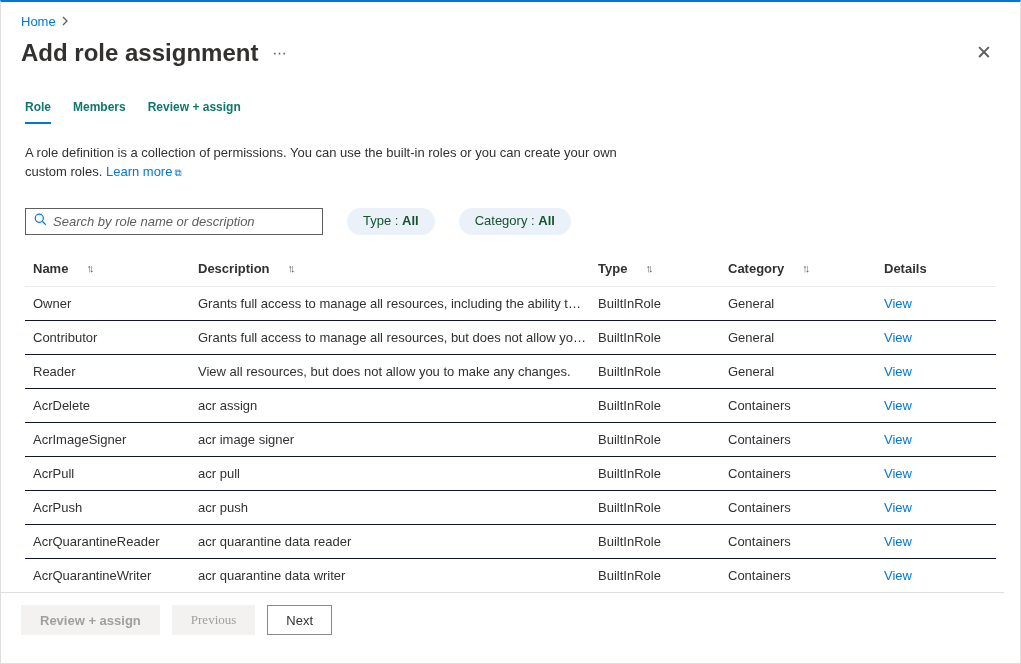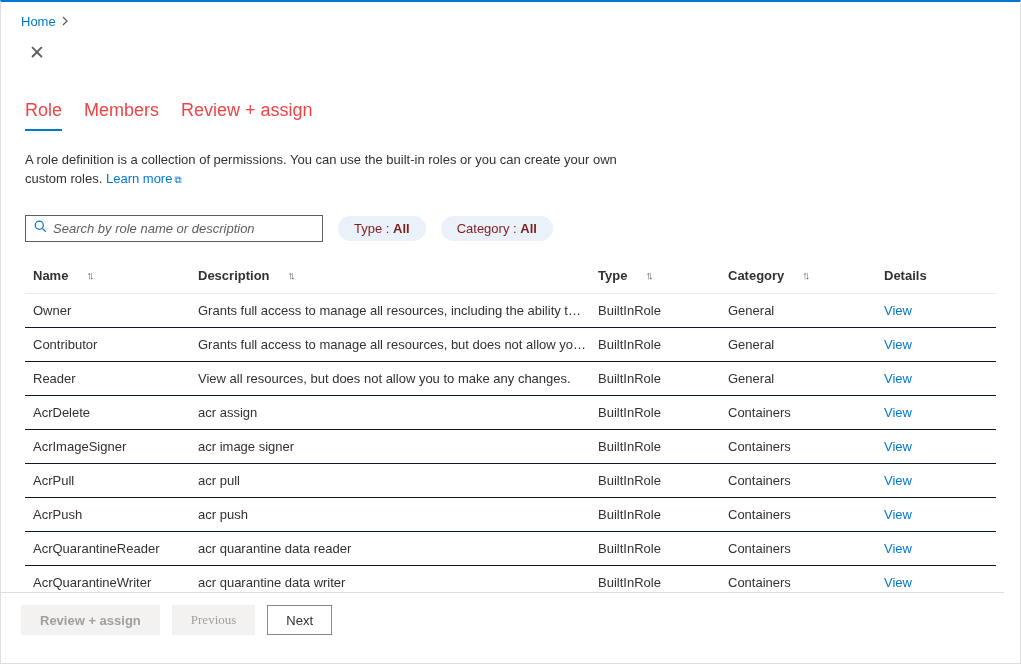--- a/index.html
+++ b/index.html
@@ -91,23 +91,24 @@
       padding: 24px 24px 70px 24px;
     }
     .tabs {
       display: flex;
       gap: 22px;
       border-bottom: 1px solid transparent;
       margin-bottom: 20px;
     }
     .tab {
       padding: 0 0 8px 0;
-      color: #ef4444;
-      cursor: pointer;
-      font-size: 18px;
+      color: #0f766e;
+      cursor: pointer;
+      font-size: 12px;
+      font-weight: bold;
     }
     .tab.active {
       border-bottom: 2px solid #0078d4;
       margin-bottom: -1px;
     }
     .description-text {
       color: #323130;
       font-size: 13px;
       line-height: 1.45;
       max-width: 600px;
@@ -117,22 +118,21 @@
       color: #0078d4;
       cursor: pointer;
       margin-top: 12px;
     }
     .learn-more-link .ext-icon {
       font-size: 10px;
       margin-left: 2px;
     }
     .filter-row {
       display: flex;
-      align-items: center;
-      gap: 15px;
+      gap: 24px;
       margin-bottom: 16px;
     }
     .search-box {
       display: flex;
       align-items: center;
       border: 1px solid #605e5c;
       width: 298px;
       height: 27px;
       padding: 0 8px;
     }
@@ -153,21 +153,21 @@
     .search-input::placeholder {
       color: #605e5c;
       font-style: italic;
     }
     .filter-pill {
       background: #eaf1f9;
       border-radius: 15px;
       padding: 5px 16px;
       font-size: 13px;
       cursor: pointer;
-      color: #7f1d1d;
+      color: #14532d;
     }
     .filter-pill .bold {
       font-weight: 600;
     }
     .roles-table {
       width: 100%;
     }
     .table-header {
       display: flex;
       padding: 10px 8px;
@@ -253,20 +253,24 @@
   <div class="breadcrumb">
     <span class="breadcrumb-link">Home</span>
     <span class="breadcrumb-chevron">
       <svg width="7" height="10" viewBox="0 0 7 10">
           <path d="M1 1 L5 5 L1 9" stroke="#605e5c" stroke-width="1.3" fill="none"></path>
         </svg>
     </span>
   </div>
 
   <div class="header-row">
+    <div class="header-left">
+      <h1 class="page-title">Add role assignment</h1>
+      <span class="ellipsis-menu">⋯</span>
+    </div>
     <span class="close-btn">✕</span>
   </div>
 
   <div class="content-padding">
 
     <div class="tabs">
       <div class="tab active">Role</div>
       <div class="tab">Members</div>
       <div class="tab">Review + assign</div>
     </div>

